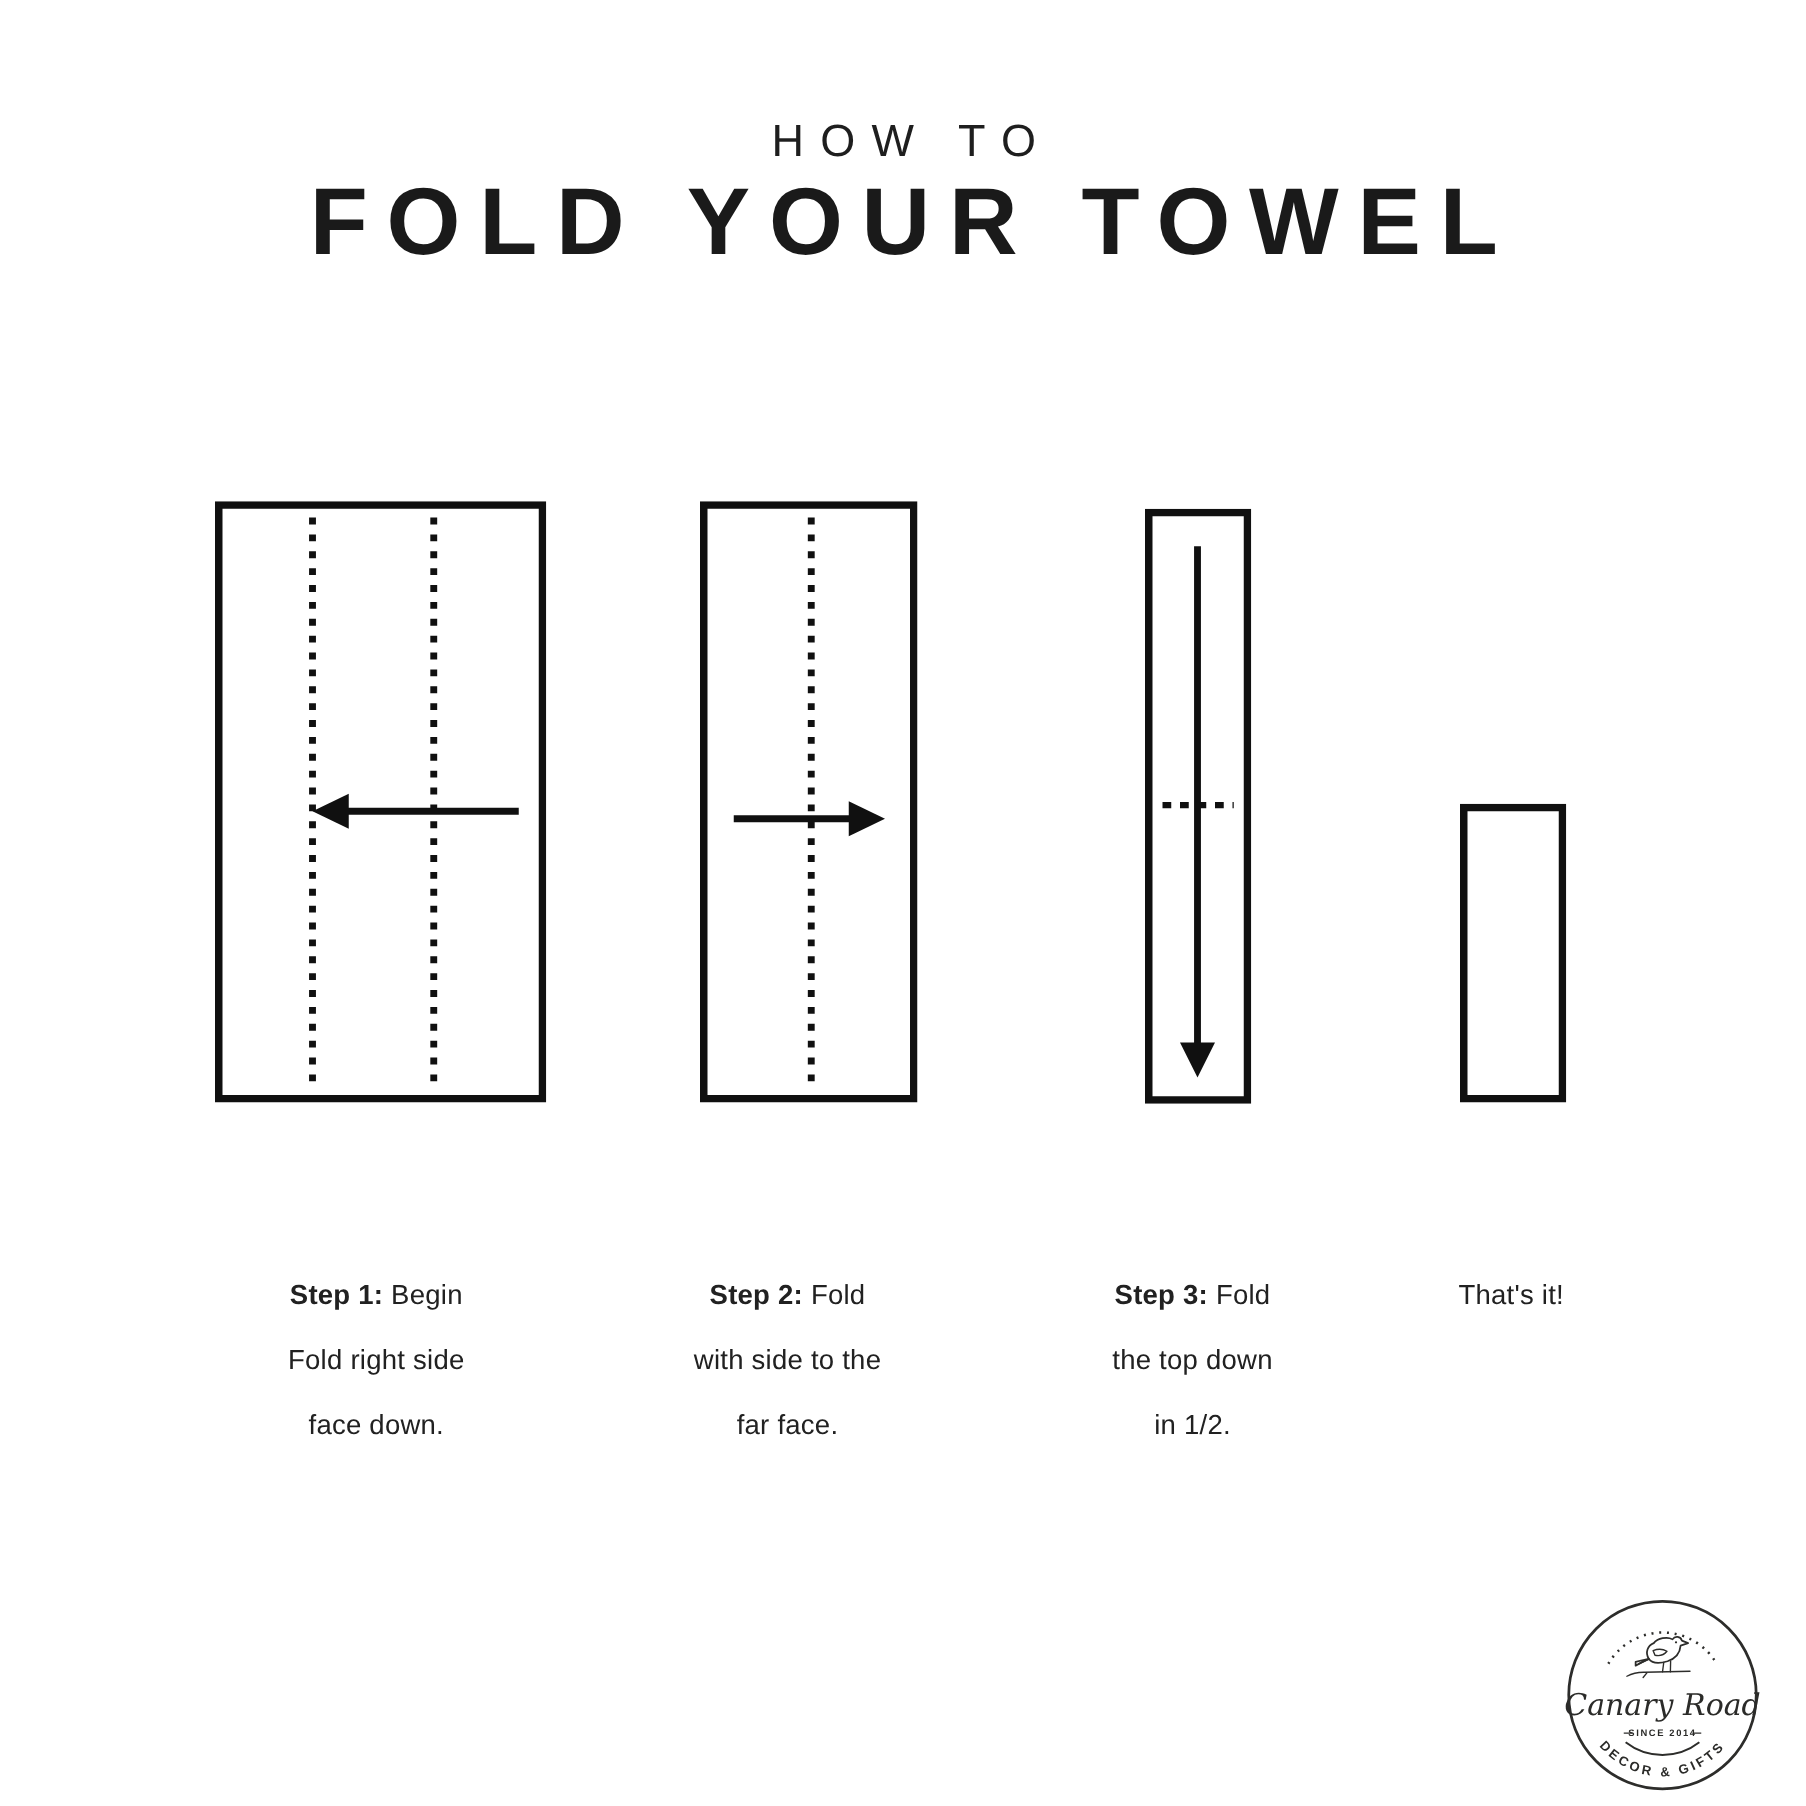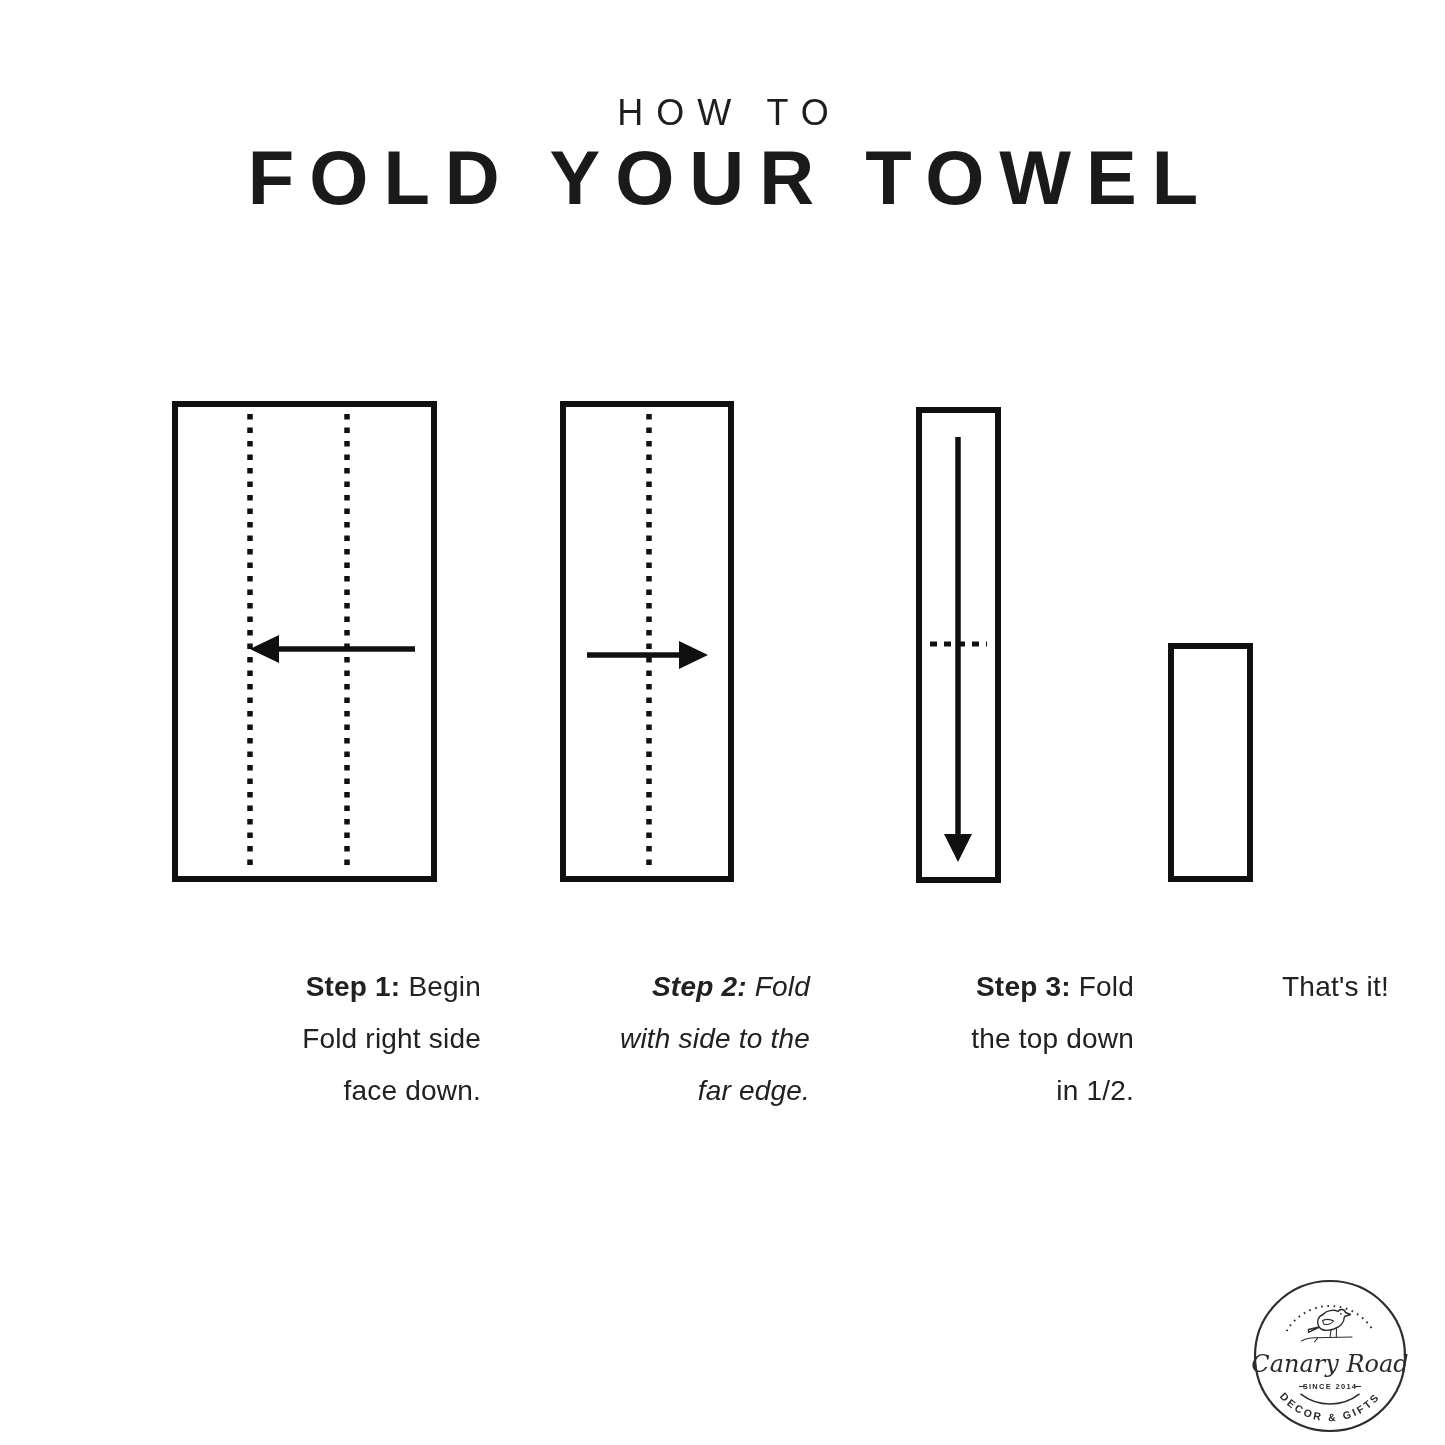--- a/index.html
+++ b/index.html
@@ -40,30 +40,30 @@
   #d3 { left: 916px; top: 391px; }
   #d4 { left: 1168px; top: 627px; }
   .towel   { fill: #ffffff; stroke: #101010; stroke-width: 6px; }
   .dashv   { stroke: #101010; stroke-width: 5.5px; stroke-dasharray: 5.5 8; fill: none; }
   .dashh   { stroke: #101010; stroke-width: 5px;  stroke-dasharray: 7 7;   fill: none; }
   .arrow-line { stroke: #101010; stroke-width: 5.5px; fill: none; }
   .arrow-head { fill: #101010; stroke: none; }
   
   .caption {
     position: absolute;
-    top: 945px;
+    top: 994px;
     width: 360px;
-    text-align: right;
-    font-size: 28px;
+    text-align: center;
+    font-size: 22px;
     line-height: 52px;
     letter-spacing: 0.2px;
     color: #212121;
   }
   #c1 { left: 121px; }
-  #c2 { left: 450px; font-style: italic; }
+  #c2 { left: 450px; }
   #c3 { left: 774px; }
   #c4 { left: 1029px; font-weight: 400; }
   .caption .b { font-weight: 700; }
   
   #logo { position: absolute; left: 1230px; top: 1240px; }
   .lg-line { fill: none; stroke: #2d2d2b; }
   .lg-outer { stroke-width: 2.2; }
   .lg-dots  { stroke-width: 2; stroke-dasharray: 1.6 4.6; }
   .lg-arc   { stroke-width: 1.6; }
   .lg-bird  { fill: none; stroke: #2d2d2b; stroke-width: 1.4; stroke-linecap: round; stroke-linejoin: round; }
@@ -130,21 +130,21 @@
 
   <div id="c1" class="caption">
     <div><span class="b">Step 1:</span><span> Begin</span></div>
     <div>Fold right side</div>
     <div>face down.</div>
   </div>
 
   <div id="c2" class="caption">
     <div><span class="b">Step 2:</span><span> Fold</span></div>
     <div>with side to the</div>
-    <div>far edge.</div>
+    <div>far face.</div>
   </div>
 
   <div id="c3" class="caption">
     <div><span class="b">Step 3:</span><span> Fold</span></div>
     <div>the top down</div>
     <div>in 1/2.</div>
   </div>
 
   <div id="c4" class="caption">
     <div>That's it!</div>

